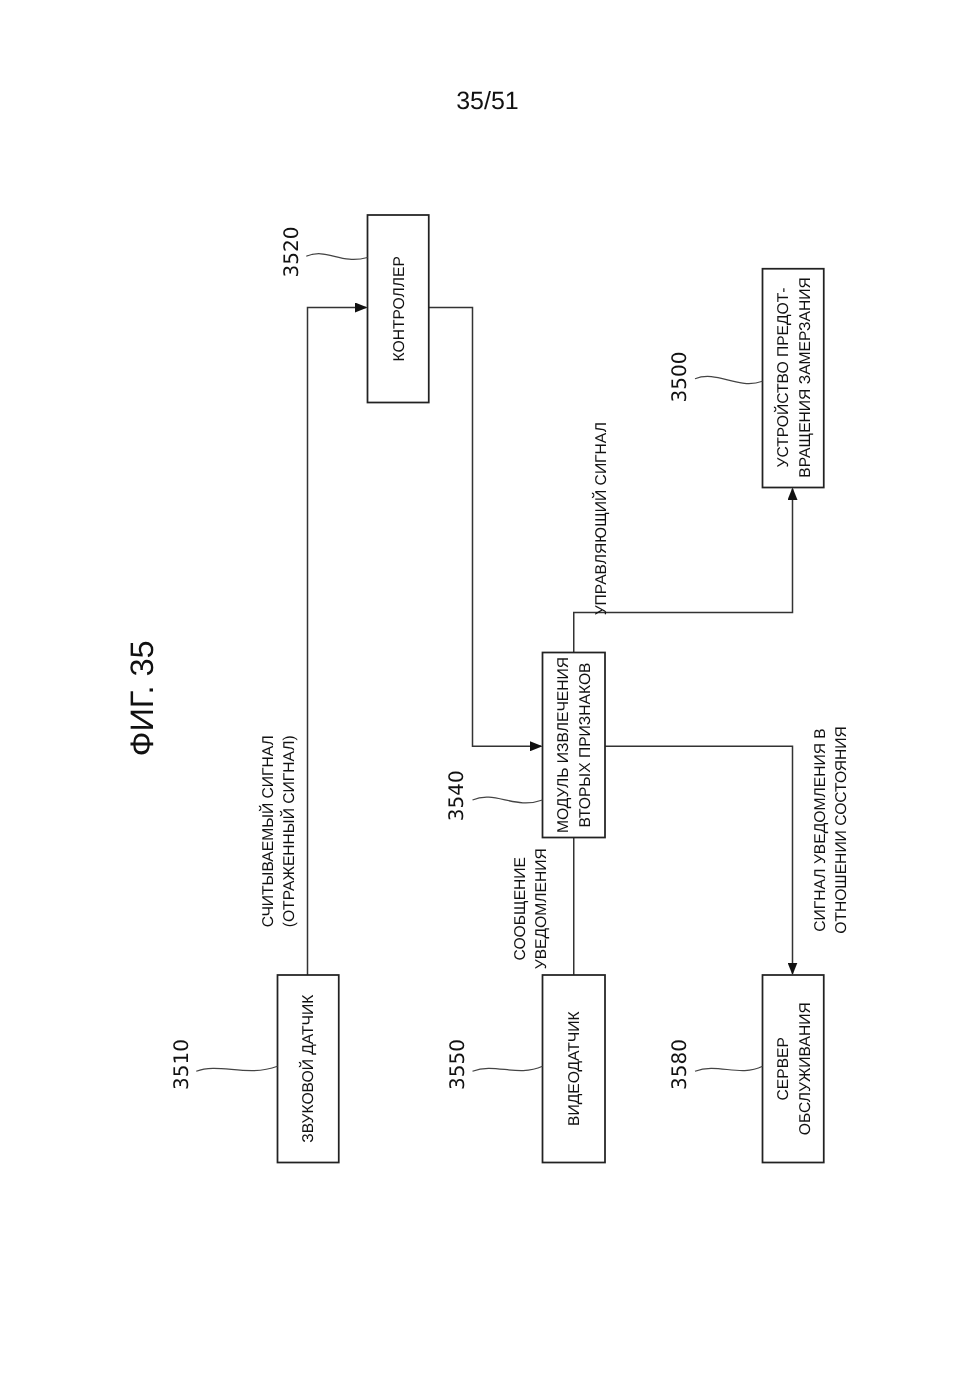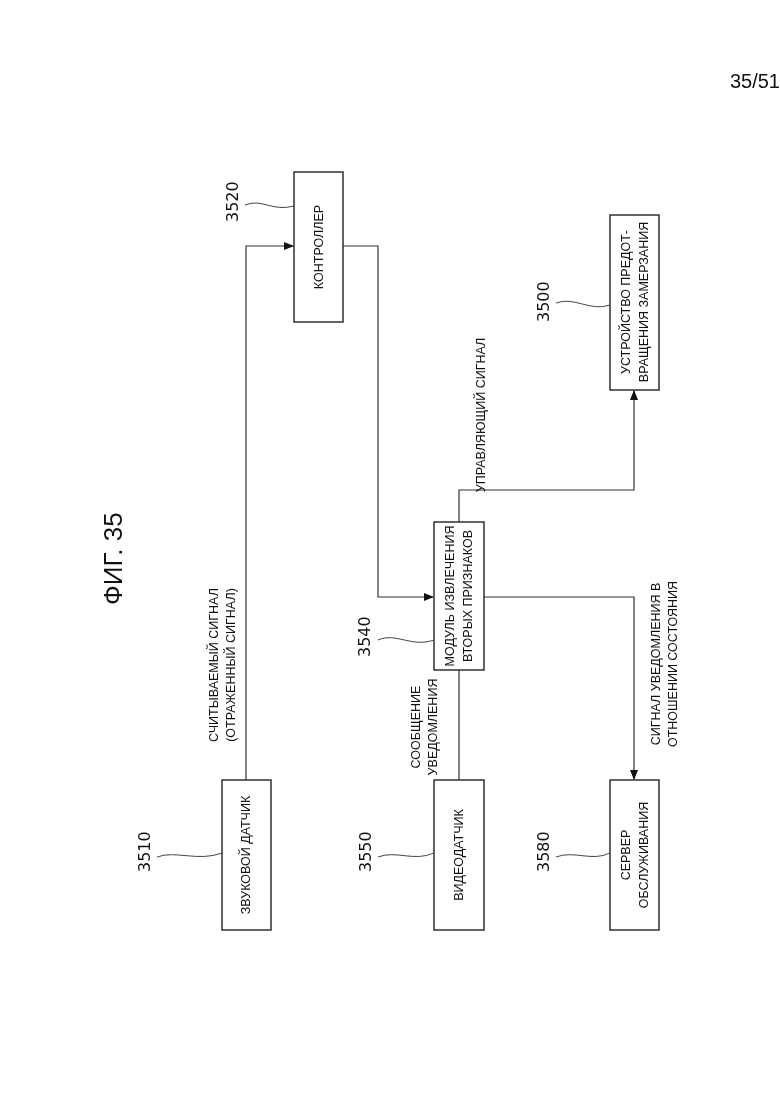--- a/index.html
+++ b/index.html
@@ -1,18 +1,18 @@
 <!DOCTYPE html>
 <html><head>
 <meta charset="utf-8">
 <style>
   html, body { margin:0; padding:0; background:#ffffff; }
   body { width:780px; height:1103px; position:relative; overflow:hidden;
          font-family:"Liberation Sans", sans-serif; color:#111; }
-  .page-number { position:absolute; left:0; width:780px; top:70px; text-align:right;
+  .page-number { position:absolute; left:0; width:780px; top:70px; text-align:center;
                  font-size:20px; font-family:"Liberation Sans", sans-serif; }
   svg { position:absolute; left:0; top:0; }
   .box { fill:#fff; stroke:#222; stroke-width:1.4; }
   .line { fill:none; stroke:#333; stroke-width:1.2; }
   .leader { fill:none; stroke:#444; stroke-width:1; }
   .lbl { font-family:"Liberation Sans", sans-serif; font-size:12.5px; fill:#111; }
   .lbl-cond { font-family:"Liberation Sans", sans-serif; font-size:12.5px; fill:#111; }
   .ref { font-family:"DejaVu Sans", sans-serif; font-size:16px; fill:#111; }
   .fig { font-family:"Liberation Sans", sans-serif; font-size:26px; fill:#111; }
 </style>

